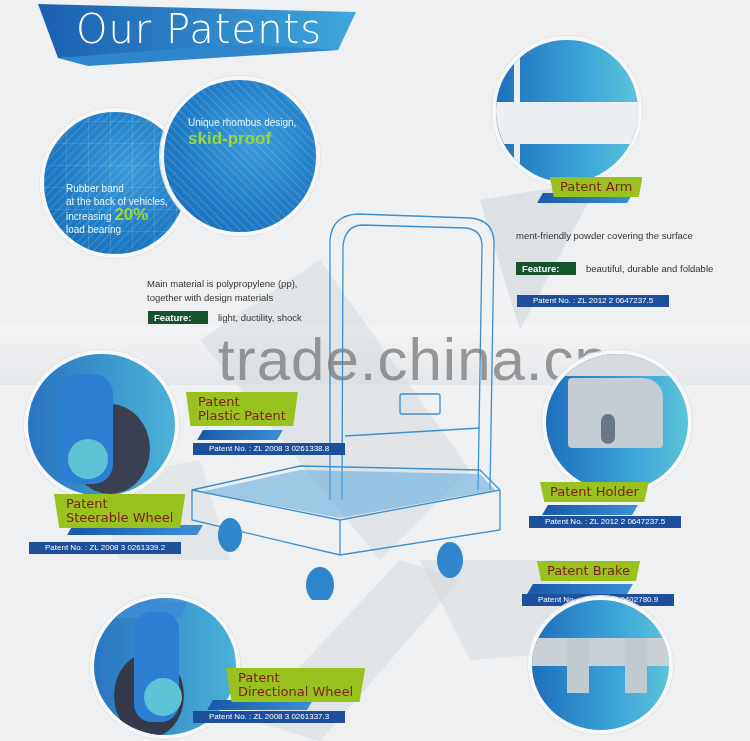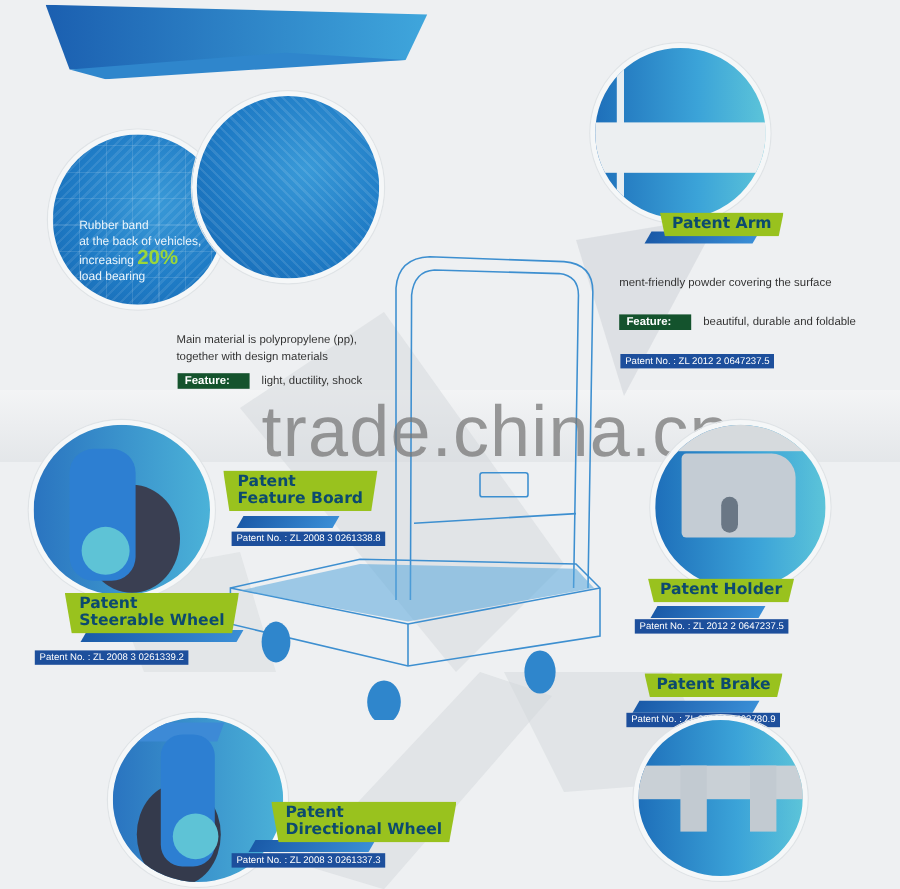--- a/index.html
+++ b/index.html
@@ -13,23 +13,23 @@
   .banner-title{position:absolute;left:38px;top:2px;font-size:40px;color:#fff;letter-spacing:1px;font-family:"DejaVu Sans",sans-serif;font-weight:300}
   
   .circle{position:absolute;border-radius:50%;border:4px solid #f5f7f8;box-shadow:0 0 0 1px #dfe3e6;overflow:hidden}
   .c-blue{background:radial-gradient(circle at 60% 40%,#3a9ad8 0%,#1f7cc6 55%,#1565b0 100%)}
   .c-teal{background:linear-gradient(90deg,#1e6fba 0%,#3ba3d8 60%,#5cc4d9 100%)}
   .hatch{position:absolute;inset:0;background:repeating-linear-gradient(135deg,rgba(255,255,255,.09) 0 2px,transparent 2px 6px)}
   .grid{position:absolute;inset:0;background:repeating-linear-gradient(0deg,rgba(255,255,255,.12) 0 1px,transparent 1px 22px),repeating-linear-gradient(90deg,rgba(255,255,255,.12) 0 1px,transparent 1px 22px)}
   .ctext{position:absolute;color:#e9f4fb;font-size:10px;line-height:13px}
   .green-big{color:#9bd63a;font-weight:bold}
   
-  .glabel{position:absolute;background:#99c21e;color:#0c4a6e;font-weight:bold;font-family:"DejaVu Sans",sans-serif;font-size:13px;line-height:14px;padding:3px 10px;clip-path:polygon(0 0,100% 0,96% 100%,4% 100%)}
+  .glabel{position:absolute;background:#99c21e;color:#7f1d1d;font-weight:normal;font-family:"DejaVu Sans",sans-serif;font-size:13px;line-height:14px;padding:3px 10px;clip-path:polygon(0 0,100% 0,96% 100%,4% 100%)}
   .ribbon{position:absolute;background:linear-gradient(90deg,#1a5aa8,#3a8ed6);height:10px}
-  .patno{position:absolute;background:#1d4f9c;color:#fff;font-size:8px;line-height:12px;padding:0 4px;white-space:nowrap}
+  .patno{position:absolute;background:#1d4f9c;color:#fff;font-size:8px;line-height:12px;padding:0 16px;white-space:nowrap}
   .desc{position:absolute;color:#333;font-size:9.5px;line-height:14px}
   .feat{position:absolute;display:flex;align-items:center;gap:10px;font-size:9.5px;color:#333}
   .feat-badge{background:#14532d;color:#fff;font-weight:bold;font-size:9.5px;padding:1px 10px 1px 6px;width:60px}
   .watermark{position:absolute;left:218px;top:325px;font-size:60px;color:rgba(120,120,120,.75);font-family:"Liberation Sans",sans-serif;letter-spacing:1px}
   .trolley{position:absolute;left:180px;top:200px}
 </style>
 </head>
 <body>
 
 <div class="bg-stripe" style="left:0;top:325px;width:750px;height:60px"></div>
@@ -45,34 +45,39 @@
   <svg width="320" height="62">
     <defs>
         <linearGradient id="bg1" x1="0" x2="1">
           <stop offset="0" stop-color="#1b5fb0"></stop>
           <stop offset="1" stop-color="#3fa6dc"></stop>
         </linearGradient>
       </defs>
     <polygon points="0,0 318,8 300,46 20,54" fill="url(#bg1)"></polygon>
     <polygon points="20,54 200,40 300,46 50,62" fill="#2f86cc"></polygon>
   </svg>
+  <div class="banner-title">Our Patents</div>
 </div>
 
 <div class="circle c-blue" style="left:40px;top:108px;width:150px;height:150px">
   <div class="grid"></div>
     <div class="hatch"></div>
   <div class="ctext" style="left:22px;top:70px">
     <div>Rubber band</div>
     <div>at the back of vehicles,</div>
     <div><span>increasing</span> <span class="green-big" style="font-size:17px">20%</span></div>
     <div>load bearing</div>
   </div>
 </div>
 <div class="circle c-blue" style="left:160px;top:76px;width:160px;height:160px">
   <div class="hatch" style="background:repeating-linear-gradient(45deg,rgba(255,255,255,.1) 0 2px,transparent 2px 6px)"></div>
+  <div class="ctext" style="left:24px;top:36px">
+    <div>Unique rhombus design,</div>
+    <div class="green-big" style="font-size:17px;line-height:20px">skid-proof</div>
+  </div>
 </div>
 
 <div class="desc" style="left:147px;top:277px">
   <div>Main material is polypropylene (pp),</div>
   <div>together with design materials</div>
 </div>
 <div class="feat" style="left:148px;top:311px">
   <span class="feat-badge">Feature:</span>
   <span>light, ductility, shock</span>
 </div>
@@ -122,21 +127,21 @@
 <div class="ribbon" style="left:70px;top:525px;width:130px;transform:skewX(-30deg)"></div>
 <div class="glabel" style="left:54px;top:494px;padding:3px 12px">
   <div>Patent</div>
   <div>Steerable Wheel</div>
 </div>
 <div class="patno" style="left:29px;top:542px">Patent No. : ZL  2008 3 0261339.2</div>
 
 <div class="ribbon" style="left:200px;top:430px;width:80px;transform:skewX(-30deg)"></div>
 <div class="glabel" style="left:186px;top:392px;padding:3px 12px">
   <div>Patent</div>
-  <div>Feature Board</div>
+  <div>Plastic Patent</div>
 </div>
 <div class="patno" style="left:193px;top:443px">Patent No. : ZL  2008 3 0261338.8</div>
 
 <div class="circle c-teal" style="left:542px;top:350px;width:150px;height:145px">
   <div class="abs" style="left:0;top:0;width:150px;height:22px;background:#d6dadd"></div>
   <div class="abs" style="left:22px;top:24px;width:95px;height:70px;background:#c4ccd4;border-radius:4px 20px 4px 4px"></div>
   <div class="abs" style="left:55px;top:60px;width:14px;height:30px;border-radius:7px;background:#6a7785"></div>
 </div>
 <div class="ribbon" style="left:545px;top:505px;width:90px;transform:skewX(-30deg)"></div>
 <div class="glabel" style="left:540px;top:482px">Patent Holder</div>

